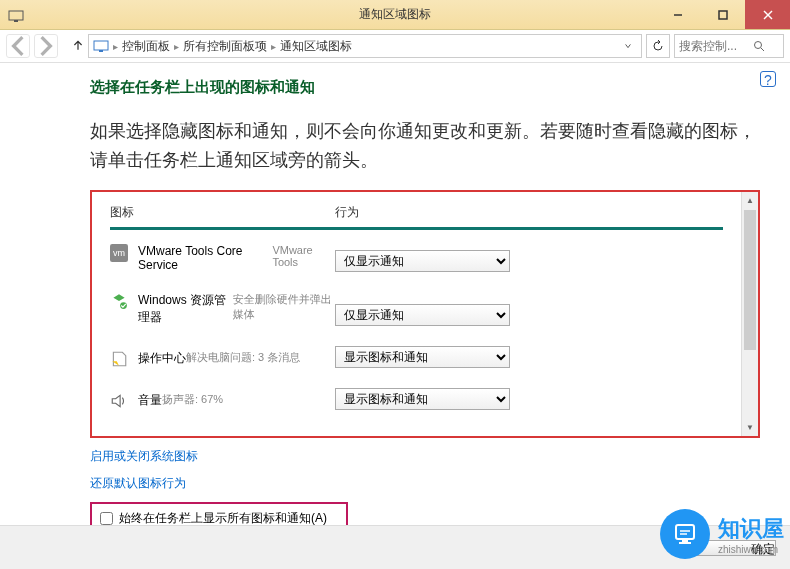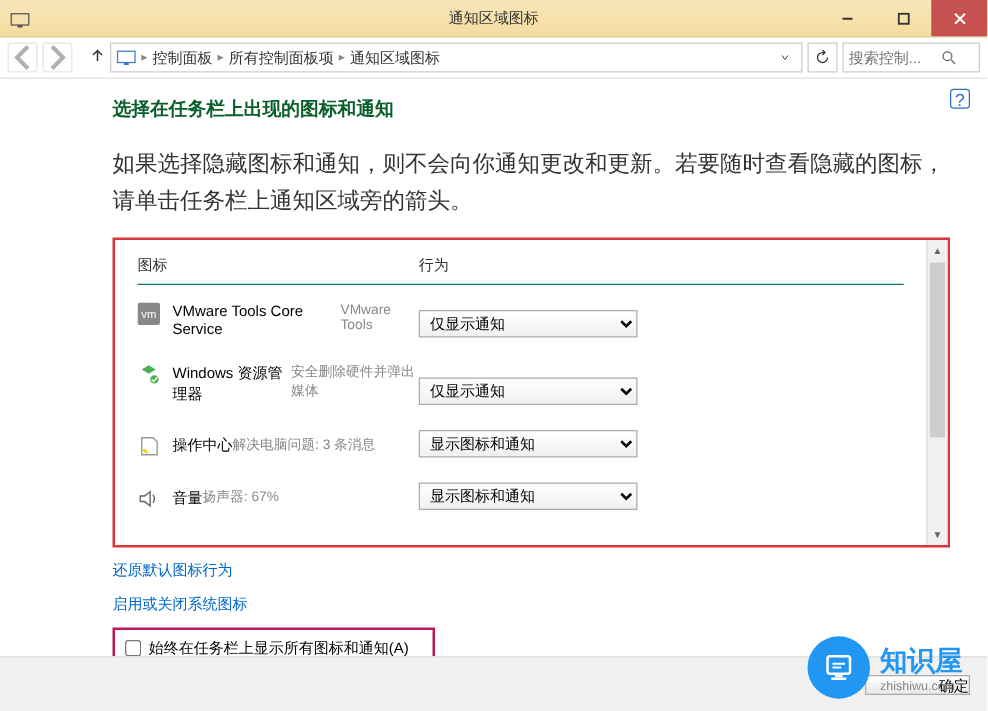--- a/index.html
+++ b/index.html
@@ -26,21 +26,21 @@
     .search-input { border: none; outline: none; width: 70px; font-size: 12px; }
     
     .content { padding: 15px 30px 10px 90px; position: relative; }
     .help-icon { position: absolute; right: 14px; top: 8px; width: 16px; height: 16px; color: #2a6fc9; cursor: pointer; font-size: 14px; text-align: center; border: 1px solid #2a6fc9; border-radius: 3px; }
     
     .page-title { font-size: 15px; color: #0a5e2a; margin-bottom: 20px; }
     .page-desc { font-size: 18px; color: #333; line-height: 1.6; margin-bottom: 15px; }
     
     .icon-list-container { border: 2px solid #d73737; height: 248px; display: flex; }
     .icon-list { flex: 1; padding: 12px 18px; }
-    .list-headers { display: flex; border-bottom: 1px solid #0f766e; padding-bottom: 6px; margin-bottom: 14px; }
+    .list-headers { display: flex; border-bottom: 3px solid #0f766e; padding-bottom: 6px; margin-bottom: 14px; }
     .list-header { font-size: 12px; color: #333; }
     .list-header.icon-col { width: 225px; }
     .list-header.action-col { flex: 1; }
     
     .icon-row { display: flex; align-items: flex-end; margin-bottom: 20px; }
     .icon-cell { display: flex; align-items: flex-start; width: 225px; gap: 10px; }
     .app-icon { width: 18px; height: 18px; flex-shrink: 0; display: flex; align-items: center; justify-content: center; }
     .icon-text { display: flex; flex-direction: row; }
     .icon-name { font-size: 12px; color: #000; }
     .icon-desc { font-size: 11px; color: #888; }
@@ -56,21 +56,21 @@
     .links { margin-top: 10px; }
     .link { font-size: 12px; color: #0066cc; cursor: pointer; display: block; margin-bottom: 10px; }
     
     .checkbox-row { border: 2px solid #be185d; padding: 6px 8px; display: flex; align-items: center; gap: 6px; margin-top: 5px; width: 258px; }
     .checkbox-row input { width: 13px; height: 13px; }
     .checkbox-label { font-size: 12px; }
     
     .footer { position: absolute; bottom: 0; left: 0; right: 0; height: 44px; background: #f0f0f0; border-top: 1px solid #ddd; display: flex; align-items: center; justify-content: flex-end; padding: 0 14px; gap: 8px; }
     .footer-btn { width: 84px; height: 16px; font-size: 12px; border: 1px solid #aaa; background: linear-gradient(to bottom, #fff, #e8e8e8); cursor: pointer; text-align: right; }
     
-    .watermark { position: absolute; right: 20px; bottom: 10px; display: flex; align-items: center; gap: 8px; z-index: 10; }
+    .watermark { position: absolute; right: 6px; bottom: 10px; display: flex; align-items: center; gap: 8px; z-index: 10; }
     .wm-icon { width: 50px; height: 50px; background: #2196f3; border-radius: 50%; display: flex; align-items: center; justify-content: center; }
     .wm-text { display: flex; flex-direction: column; }
     .wm-title { font-size: 22px; color: #2196f3; font-weight: bold; }
     .wm-url { font-size: 10px; color: #888; }
   </style>
 </head>
 <body>
 
 <div class="titlebar">
   <div class="titlebar-app-icon">
@@ -223,22 +223,22 @@
       </div>
     </div>
     <div class="scrollbar">
       <div class="scroll-arrow up">▲</div>
       <div class="scroll-thumb"></div>
       <div class="scroll-arrow down">▼</div>
     </div>
   </div>
 
   <div class="links">
+    <a class="link">启用或关闭系统图标</a>
     <a class="link">还原默认图标行为</a>
-    <a class="link">启用或关闭系统图标</a>
   </div>
 
   <div class="checkbox-row">
     <input type="checkbox" style="">
     <span class="checkbox-label">始终在任务栏上显示所有图标和通知(A)</span>
   </div>
 </div>
 
 <div class="footer">
   <button class="footer-btn">确定</button>

